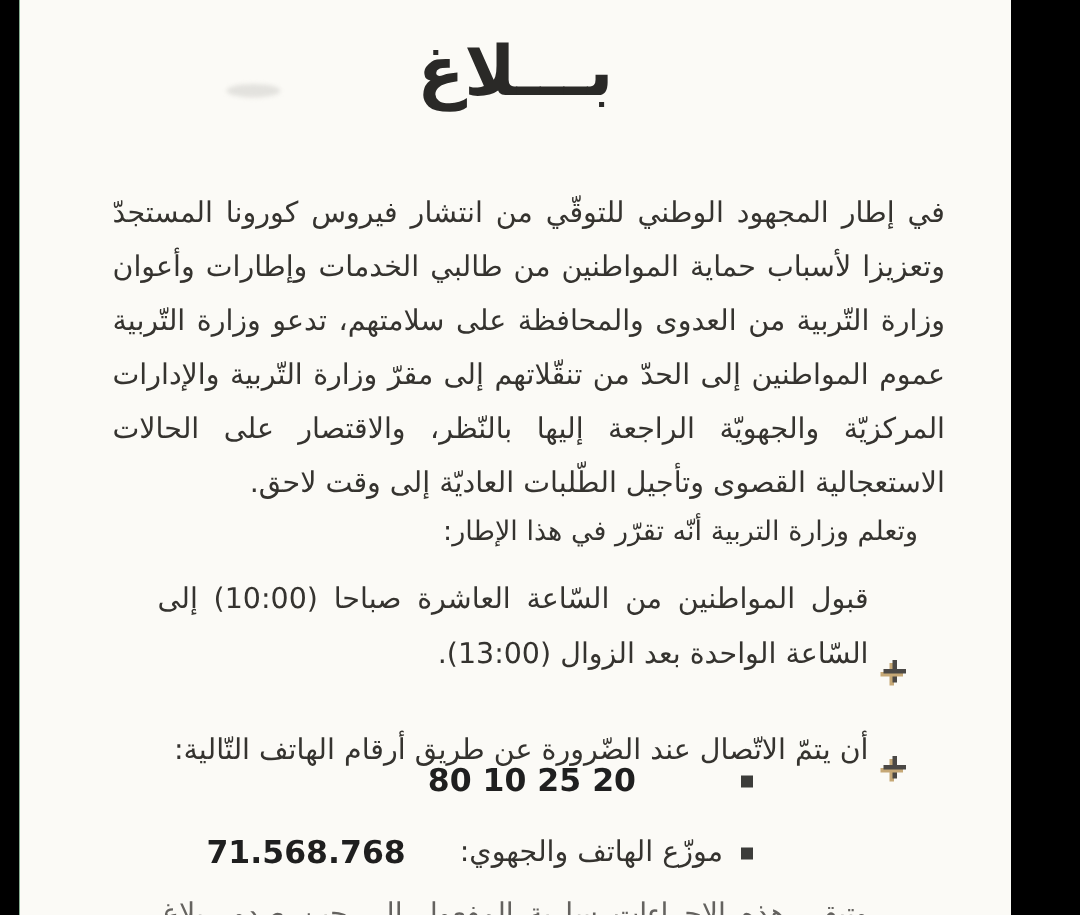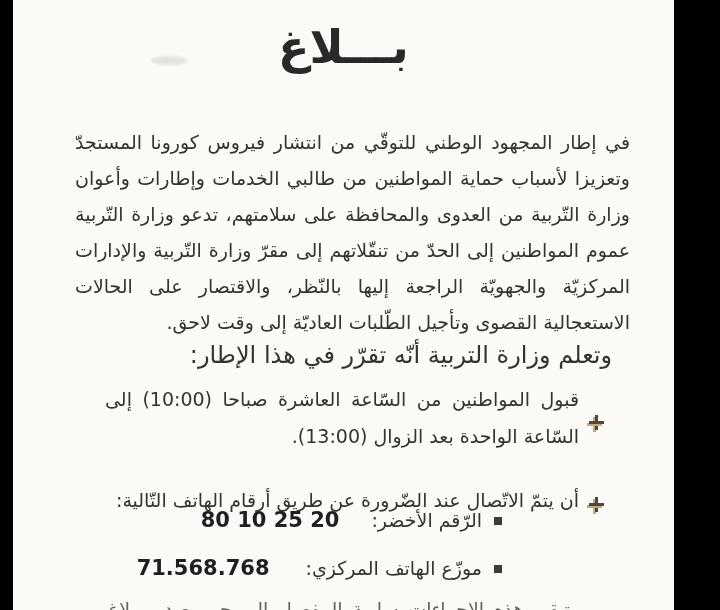--- a/index.html
+++ b/index.html
@@ -22,23 +22,23 @@
     position:absolute;top:20px;left:0;right:0;margin:0;
     text-align:center;font-size:46px;font-weight:700;color:#2a2927;
     letter-spacing:-1px;
   }
   .body-par{
     position:absolute;top:120px;right:40px;left:58px;margin:4px;
     font-size:19px;line-height:36px;text-align:justify;color:#35332f;
   }
   .intro-line{
     position:absolute;top:340px;right:62px;margin:0;
-    font-size:24px;line-height:30px;color:#35332f;text-align:right;
+    font-size:18px;line-height:30px;color:#35332f;text-align:right;
   }
-  .li{position:absolute;right:70px;left:92px;display:flex;align-items:center;}
+  .li{position:absolute;right:70px;left:92px;display:flex;align-items:flex-end;}
   .li-1{top:381px;}
   .li-2{top:482px;}
   .cross{
     position:relative;flex:0 0 15px;width:15px;height:15px;
     margin-top:8px;margin-left:10px;
   }
   .cross::before,.cross::after{
     content:"";position:absolute;background:#4b4845;
     box-shadow:-2px 2px 0 #c6a876;
   }
@@ -55,21 +55,21 @@
   .row-2{top:556px;}
   .sq{
     flex:0 0 8px;width:8px;height:8px;background:#3c3c3a;
     margin-left:12px;margin-top:2px;
   }
   .phone-label{white-space:nowrap;}
   .phone-num{
     direction:ltr;unicode-bidi:embed;font-weight:700;color:#1f1f1f;
     font-size:21px;white-space:nowrap;
   }
-  .gap-lg{margin-right:32px;}
+  .gap-lg{margin-right:58px;}
   .gap-sm{margin-right:36px;margin-left:45px;}
   .cutoff{
     position:absolute;top:597px;right:95px;left:95px;height:13px;
     overflow:hidden;font-size:19px;line-height:24px;color:#4a4845;
     text-align:justify;opacity:.85;
   }
 </style>
 </head>
 <body>
 
@@ -91,25 +91,24 @@
       <span class="li-text">قبول المواطنين من السّاعة العاشرة صباحا (10:00) إلى السّاعة الواحدة بعد الزوال (13:00).</span>
     </div>
 
     <div class="li li-2">
       <span class="cross"></span>
       <span class="li-text">أن يتمّ الاتّصال عند الضّرورة عن طريق أرقام الهاتف التّالية:</span>
     </div>
 
     <div class="phone-row row-1">
       <span class="sq"></span>
-      <span class="phone-label">الرّقم الأخضر:</span>
       <span class="phone-num gap-lg">80 10 25 20</span>
     </div>
 
     <div class="phone-row row-2">
       <span class="sq"></span>
-      <span class="phone-label">موزّع الهاتف المركزي:</span>
+      <span class="phone-label">موزّع الهاتف والجهوي:</span>
       <span class="phone-num gap-sm">71.568.768</span>
     </div>
 
     <div class="cutoff">وتبقى هذه الإجراءات سارية المفعول إلى حين صدور بلاغ لاحق في الغرض وتدعو الوزارة الجميع إلى الالتزام بها</div>
   </div>
 </div>
 
 </body></html>

